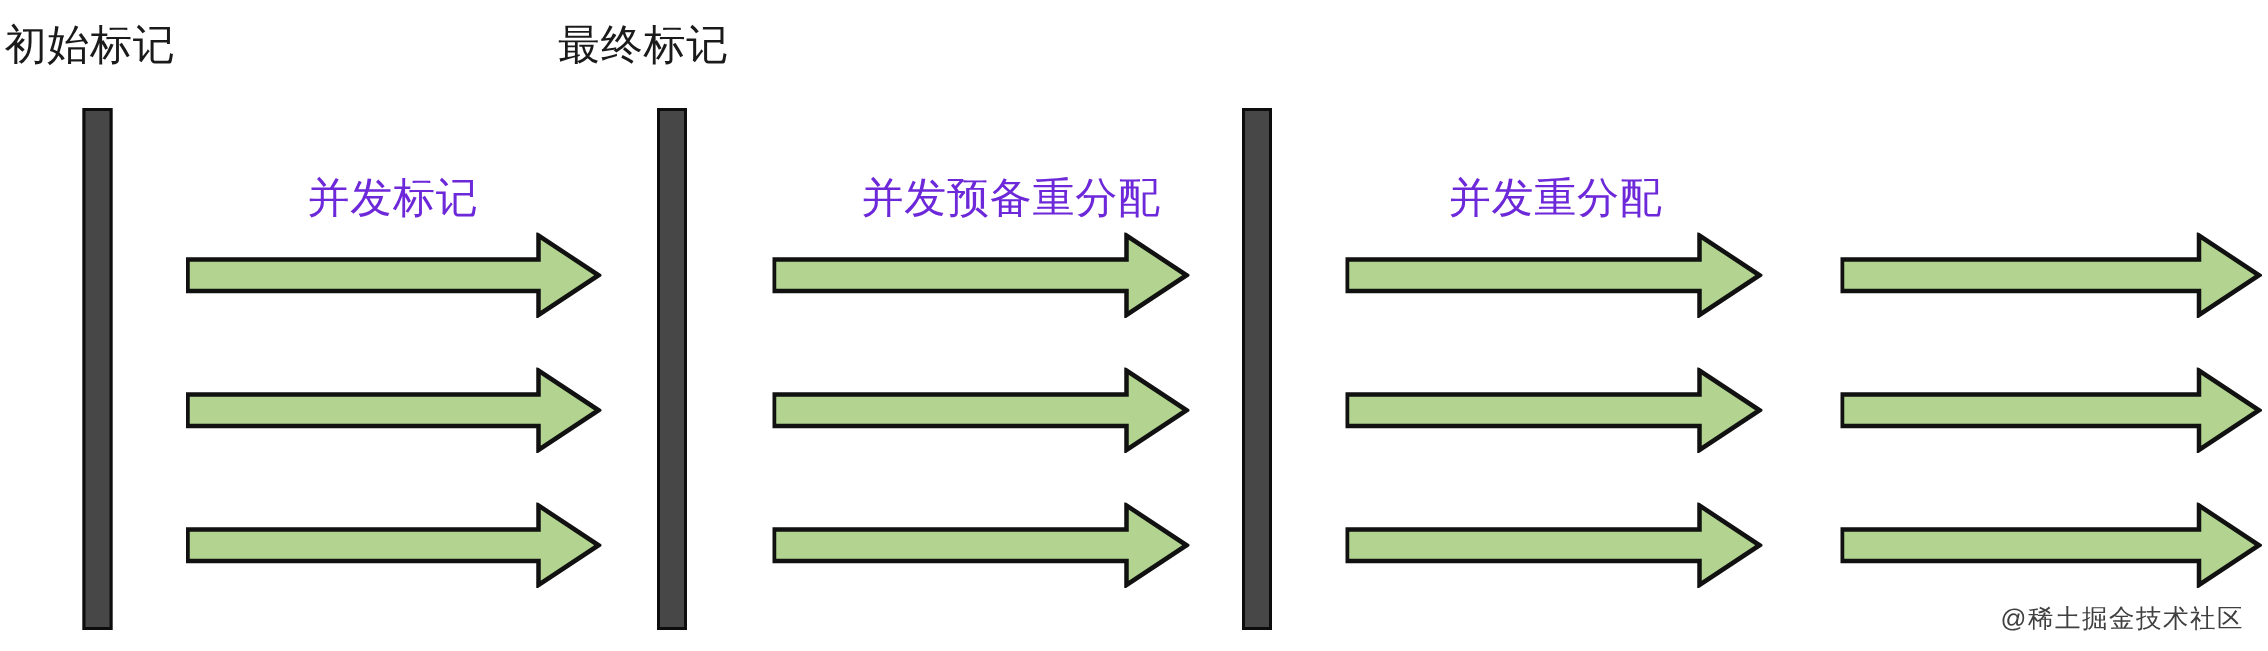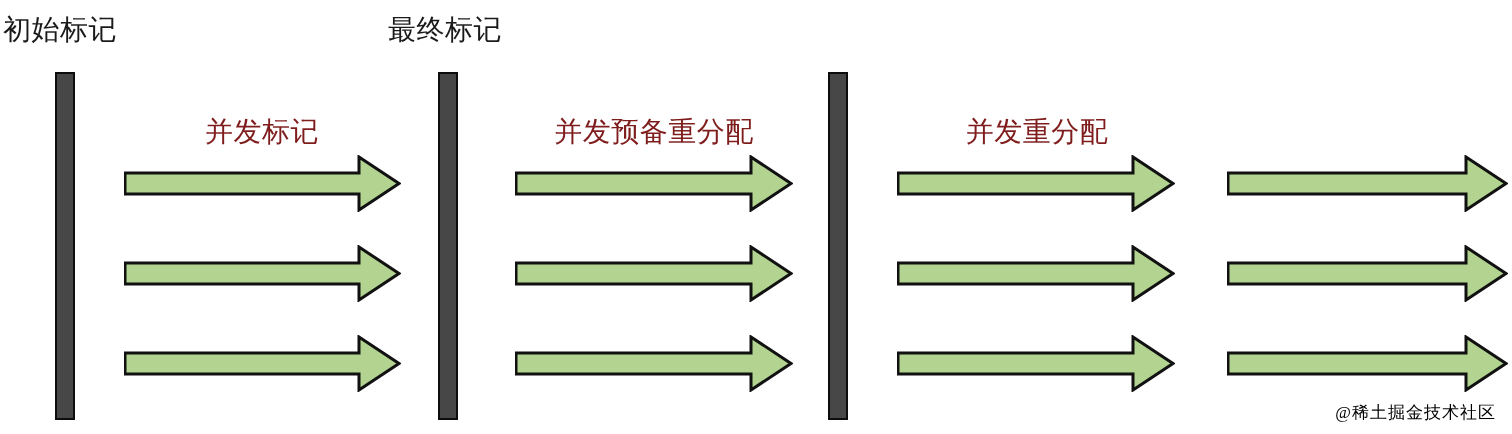--- a/index.html
+++ b/index.html
@@ -5,36 +5,36 @@
   html, body {
     margin: 0;
     padding: 0;
     background: #ffffff;
   }
   #canvas {
     position: relative;
     width: 1512px;
     height: 434px;
     background: #ffffff;
-    font-family: Liberation Serif, serif;
+    font-family: Liberation Sans, sans-serif;
     overflow: hidden;
   }
   .phase-title {
     position: absolute;
     font-size: 28px;
     line-height: 1;
     color: #1a1a1a;
     white-space: nowrap;
     letter-spacing: 0.5px;
   }
   .stage-label {
     position: absolute;
     font-size: 28px;
     line-height: 1;
-    color: #7f1d1d;
+    color: #6d28d9;
     white-space: nowrap;
     letter-spacing: 0.5px;
     transform: translateX(-50%);
   }
   .pause-bar {
     position: absolute;
     top: 72px;
     width: 20px;
     height: 348px;
     background: #474747;
@@ -43,39 +43,39 @@
   }
   .arrow {
     position: absolute;
     display: block;
   }
   .watermark {
     position: absolute;
     right: 16px;
     bottom: 10px;
     font-size: 17px;
-    color: #000000;
+    color: #404040;
     white-space: nowrap;
     letter-spacing: 1px;
   }
 </style>
 </head>
 <body>
 
 <div id="canvas">
 
   <div class="phase-title" style="left:3px; top:16px;">初始标记</div>
-  <div class="phase-title" style="left:388px; top:16px;">最终标记</div>
+  <div class="phase-title" style="left:372px; top:16px;">最终标记</div>
 
   <div class="pause-bar" style="left:55px;"></div>
   <div class="pause-bar" style="left:438px;"></div>
   <div class="pause-bar" style="left:828px;"></div>
 
   <div class="stage-label" style="left:262px; top:118px;">并发标记</div>
-  <div class="stage-label" style="left:654px; top:118px;">并发预备重分配</div>
+  <div class="stage-label" style="left:674px; top:118px;">并发预备重分配</div>
   <div class="stage-label" style="left:1037px; top:118px;">并发重分配</div>
 
   <svg class="arrow" style="left:124px; top:155px;" width="277" height="57" viewBox="0 0 277 57" preserveAspectRatio="none">
     <path d="M1,18 L235,18 L235,2 L275,28.5 L235,55 L235,39 L1,39 Z" fill="#b2d490" stroke="#111111" stroke-width="3" stroke-linejoin="miter"></path>
   </svg>
   <svg class="arrow" style="left:515px; top:155px;" width="278" height="57" viewBox="0 0 278 57" preserveAspectRatio="none">
     <path d="M1,18 L236,18 L236,2 L276,28.5 L236,55 L236,39 L1,39 Z" fill="#b2d490" stroke="#111111" stroke-width="3" stroke-linejoin="miter"></path>
   </svg>
   <svg class="arrow" style="left:897px; top:155px;" width="278" height="57" viewBox="0 0 278 57" preserveAspectRatio="none">
     <path d="M1,18 L236,18 L236,2 L276,28.5 L236,55 L236,39 L1,39 Z" fill="#b2d490" stroke="#111111" stroke-width="3" stroke-linejoin="miter"></path>

